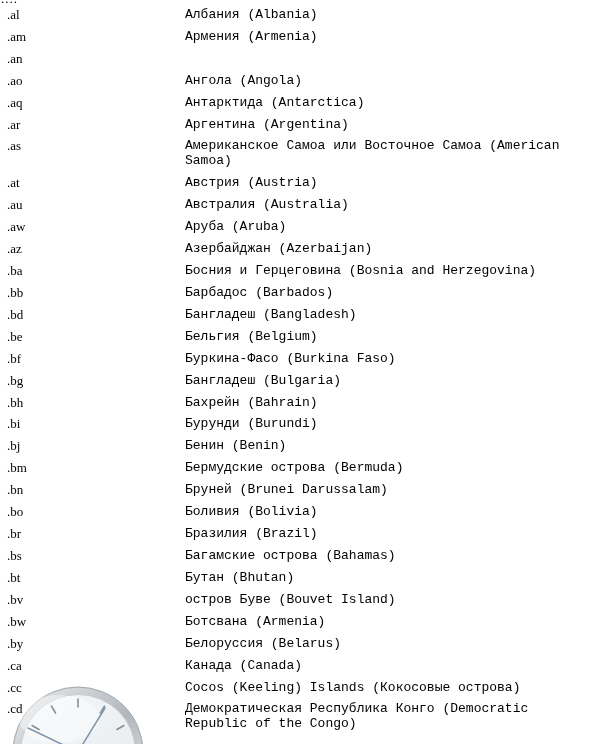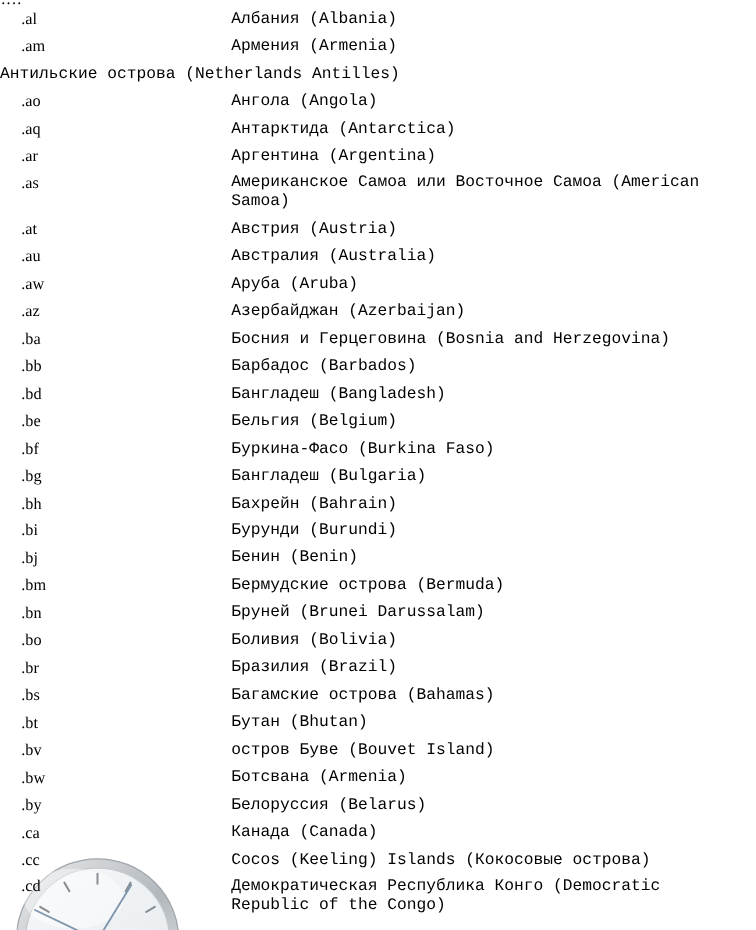--- a/index.html
+++ b/index.html
@@ -44,21 +44,21 @@
     align-items:flex-start;
     min-height:21.93px;
     box-sizing:border-box;
     padding-top:6.9px;
     line-height:15px;
   }
   .cell-code{
     flex:0 0 185px;
     width:185px;
     box-sizing:border-box;
-    padding-left:17px;
+    padding-left:7px;
   }
   .cell-country{
     flex:1 1 auto;
     max-width:400px;
     padding-right:5px;
     font-family:Liberation Mono, monospace;
   }
   .clock-wrap{
     position:absolute;
     left:13px; top:685px;
@@ -114,21 +114,21 @@
   <div class="tld-table" id="tld-table">
       <div class="row">
         <div class="cell-code">.al</div>
         <div class="cell-country">Албания (Albania)</div>
       </div>
       <div class="row">
         <div class="cell-code">.am</div>
         <div class="cell-country">Армения (Armenia)</div>
       </div>
       <div class="row">
-        <div class="cell-country">Антильские острова (Netherlands Antilles)</div>
+        <div class="cell-code">.an</div>
       </div>
       <div class="row">
         <div class="cell-code">.ao</div>
         <div class="cell-country">Ангола (Angola)</div>
       </div>
       <div class="row">
         <div class="cell-code">.aq</div>
         <div class="cell-country">Антарктида (Antarctica)</div>
       </div>
       <div class="row">

